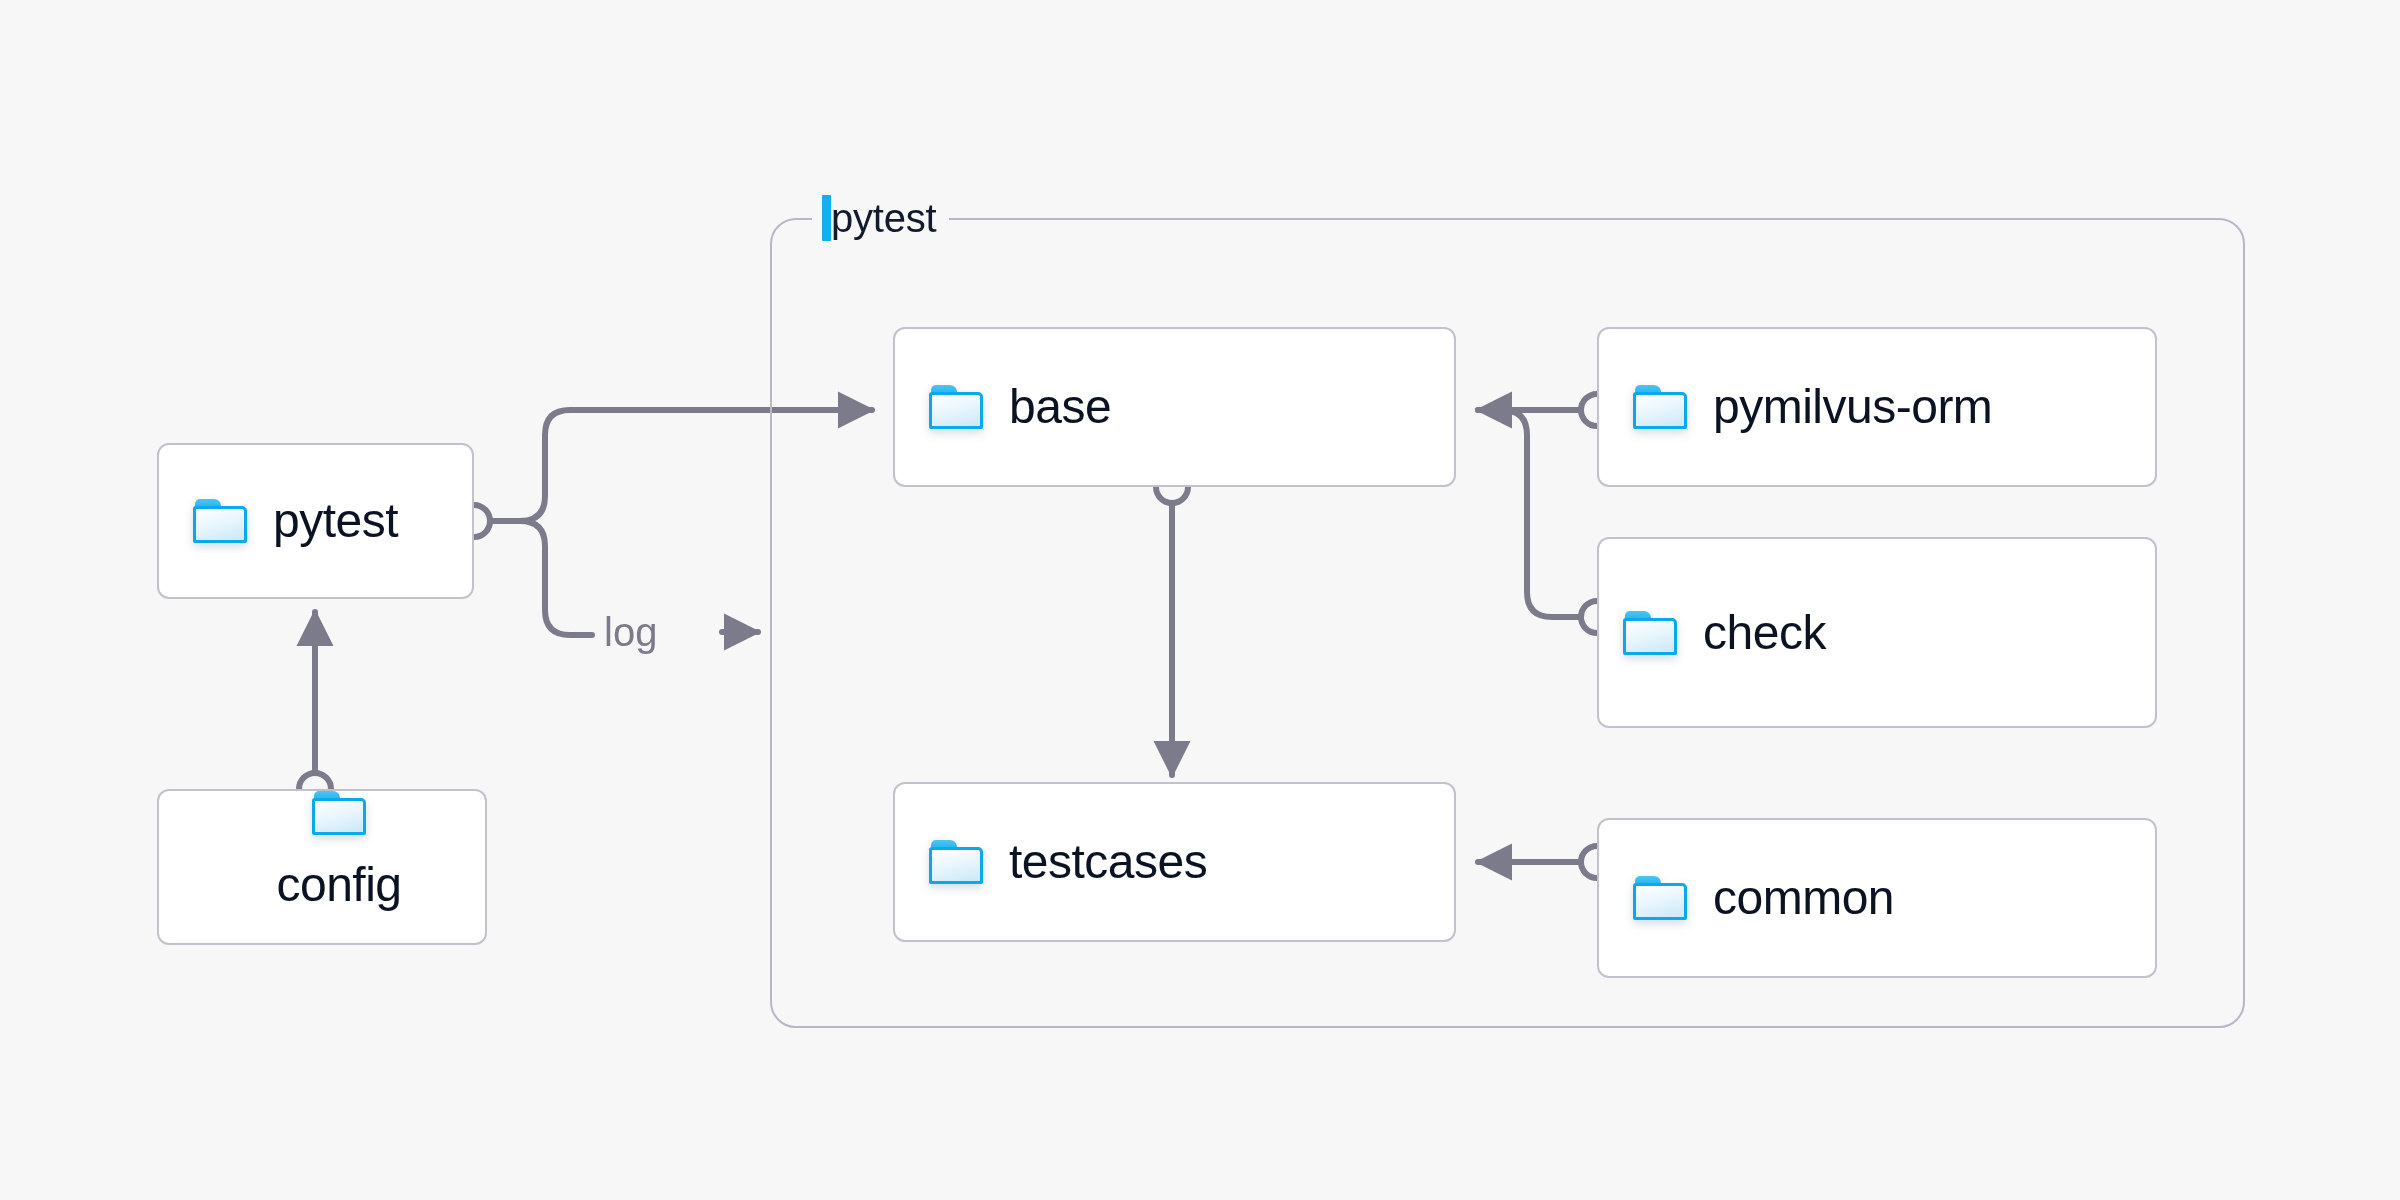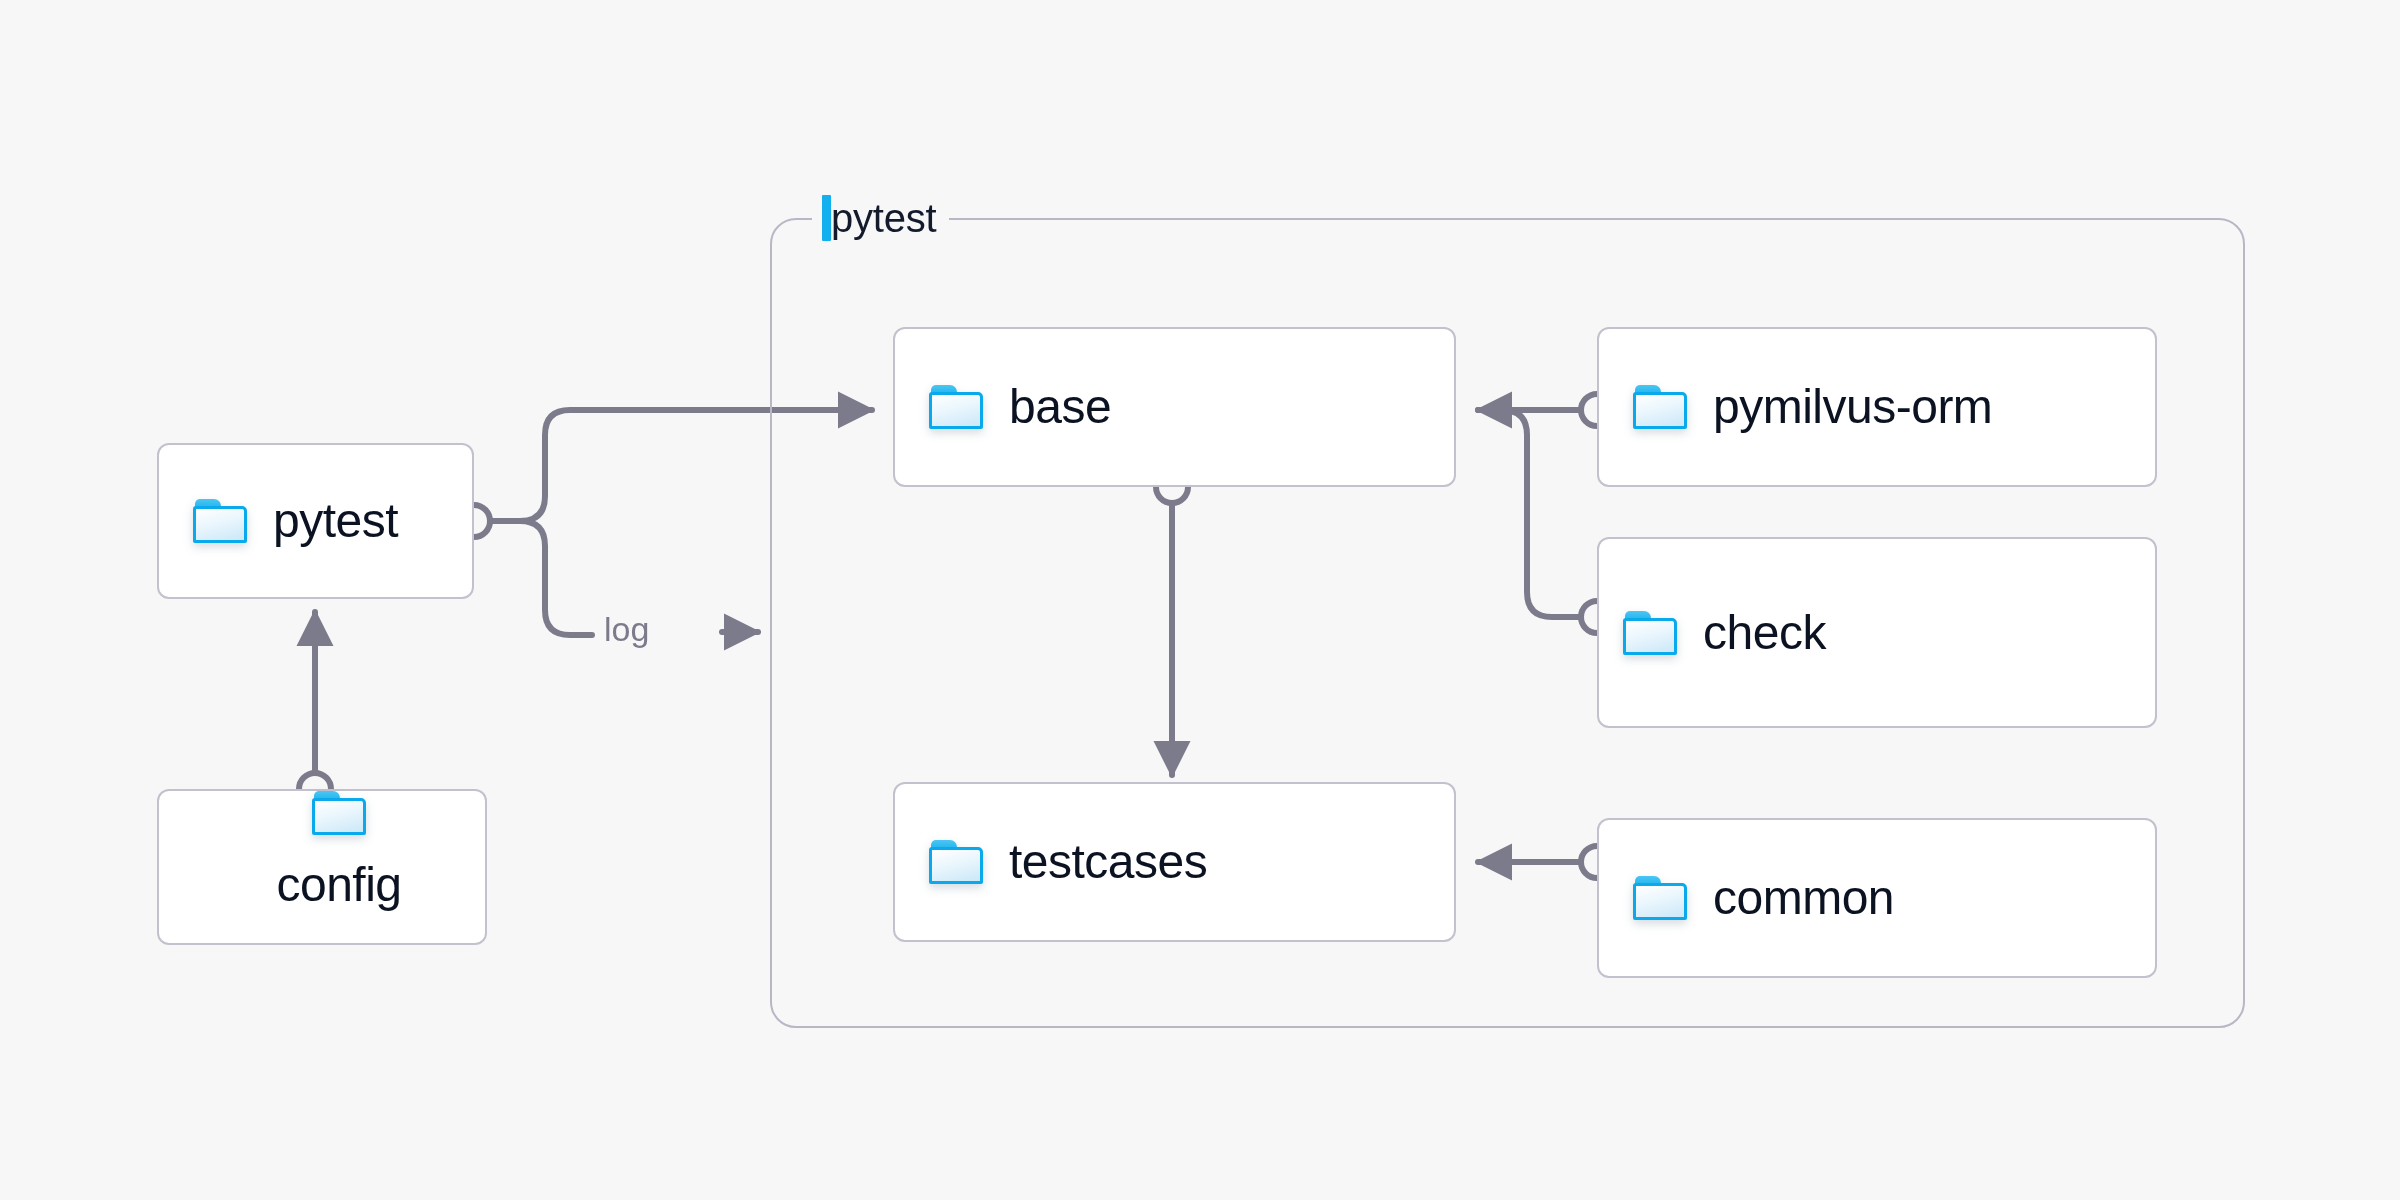--- a/index.html
+++ b/index.html
@@ -102,21 +102,21 @@
     height: 37px;
     box-sizing: border-box;
     border: 3px solid #09a9ec;
     border-radius: 3px 5px 2px 2px;
     background: linear-gradient(165deg, #ffffff 0%, #eaf6fd 45%, #cbe8f8 100%);
   }
 
   
   .edge-text {
     position: absolute;
-    font-size: 34px;
+    font-size: 40px;
     color: #7b7b8b;
     line-height: 1;
     white-space: nowrap;
   }
 </style>
 </head>
 <body>
 
 <div id="stage">
 

